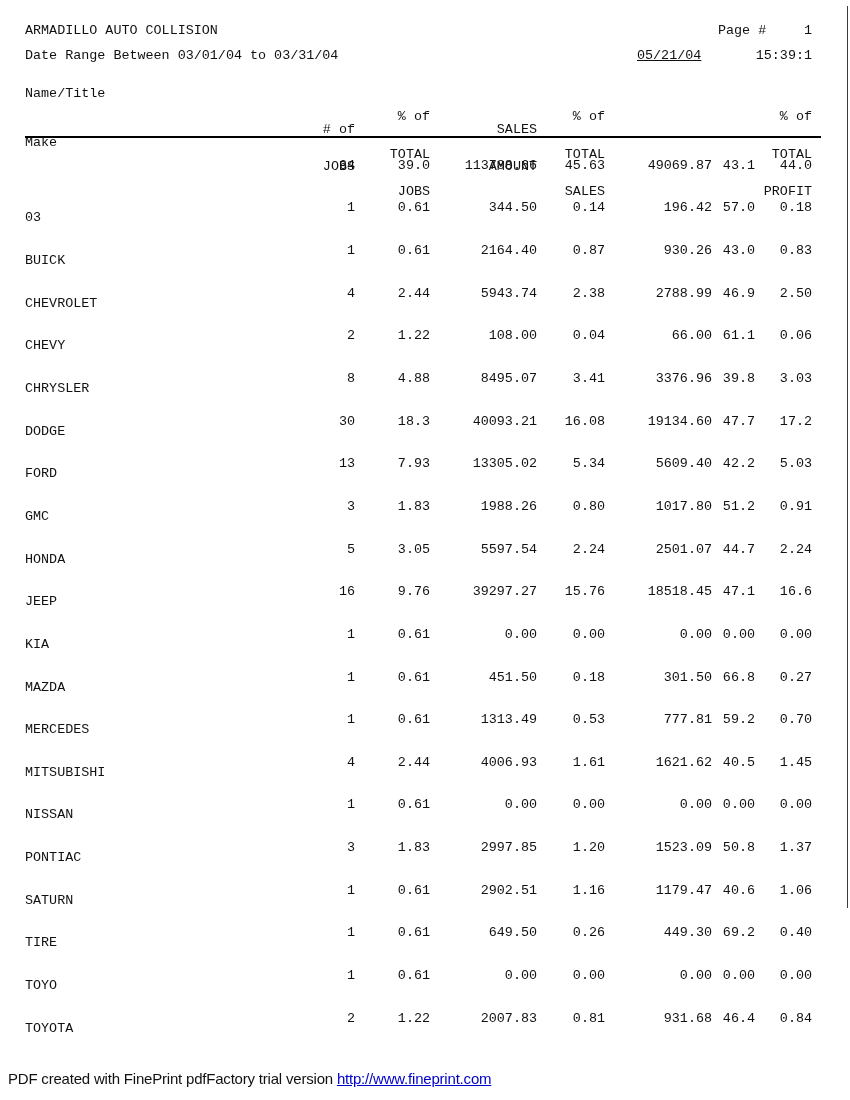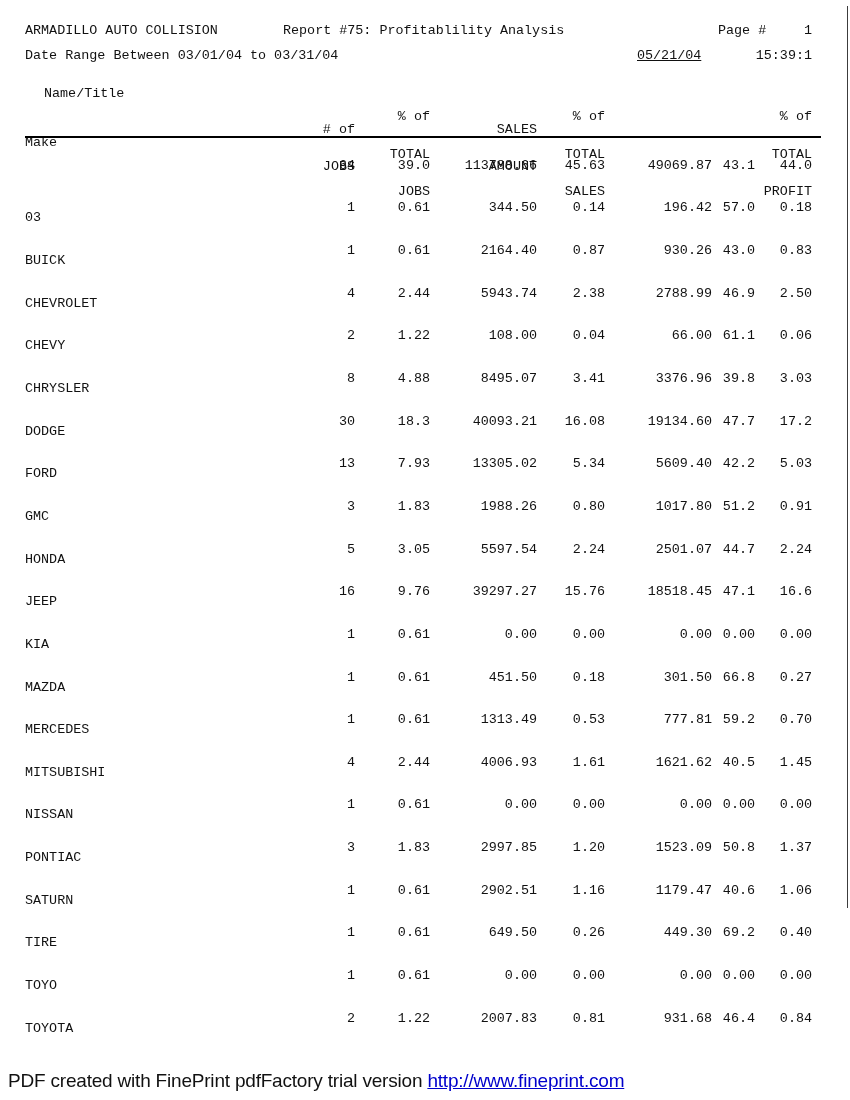--- a/index.html
+++ b/index.html
@@ -15,21 +15,21 @@
   .company     { left:25px;  top:23px; }
   .rpt-title   { left:283px; top:23px; }
   .page-label  { left:718px; top:23px; }
   .page-num    { right:38px; top:23px; text-align:right; }
   .date-range  { left:25px;  top:48px; }
   .print-date  { left:637px; top:48px;text-decoration:underline; }
   .print-time  { right:38px; top:48px; text-align:right; }
 
   
   .hstack { position:absolute; line-height:12.5px; text-align:right; white-space:pre; }
-  .h-name  { left:25px;  top:86px;   text-align:left;margin-left:19px; }
+  .h-name  { left:25px;  top:86px;   text-align:left; }
   .h-make  { left:25px;  top:111px;  text-align:left;margin-top:24px; }
   .h-jobs  { left:255px; width:100px; top:98.5px; }
   .h-pjobs { left:355px; width:75px;  top:86px; }
   .h-sales { left:430px; width:107px; top:98.5px; }
   .h-psales{ left:537px; width:68px;  top:86px; }
   .h-gp    { left:637px; top:98.5px;  text-align:left; }
   .h-pprof { left:755px; width:57px;  top:86px; }
 
   .rule { position:absolute; left:25px; top:136px; width:796px; height:2px; background:#000; }
   .page-edge { position:absolute; left:847px; top:6px; width:1px; height:902px; background:#3c3c3c; }
@@ -41,31 +41,30 @@
     grid-template-columns:230px 100px 75px 107px 68px 107px 43px 57px;
     height:42.65px; align-items:center;
   }
   .cell { text-align:right; white-space:pre; overflow:visible; }
   .c-make { text-align:left;margin-top:20px; }
 
   
   .footer {
     position:absolute; left:8px; top:1070px;
     font-family:"Liberation Sans","DejaVu Sans",sans-serif;
-    font-size:19px; color:#111; letter-spacing:-0.2px; white-space:pre;
+    font-size:15px; color:#111; letter-spacing:-0.2px; white-space:pre;
   }
   .footer a { text-decoration:underline; }
 </style>
 </head>
 <body>
 
 <div class="report">
 
   <span class="pos company">ARMADILLO AUTO COLLISION</span>
-  <span class="pos rpt-title">Report #75: Profitablility Analysis</span>
   <span class="pos page-label">Page #</span>
   <span class="pos page-num">1</span>
   <span class="pos date-range">Date Range Between 03/01/04 to 03/31/04</span>
   <span class="pos print-date">05/21/04</span>
   <span class="pos print-time">15:39:1</span>
 
   <span class="pos h-name">Name/Title</span>
   <span class="pos h-make">Make</span>
 
   <div class="hstack h-jobs">

